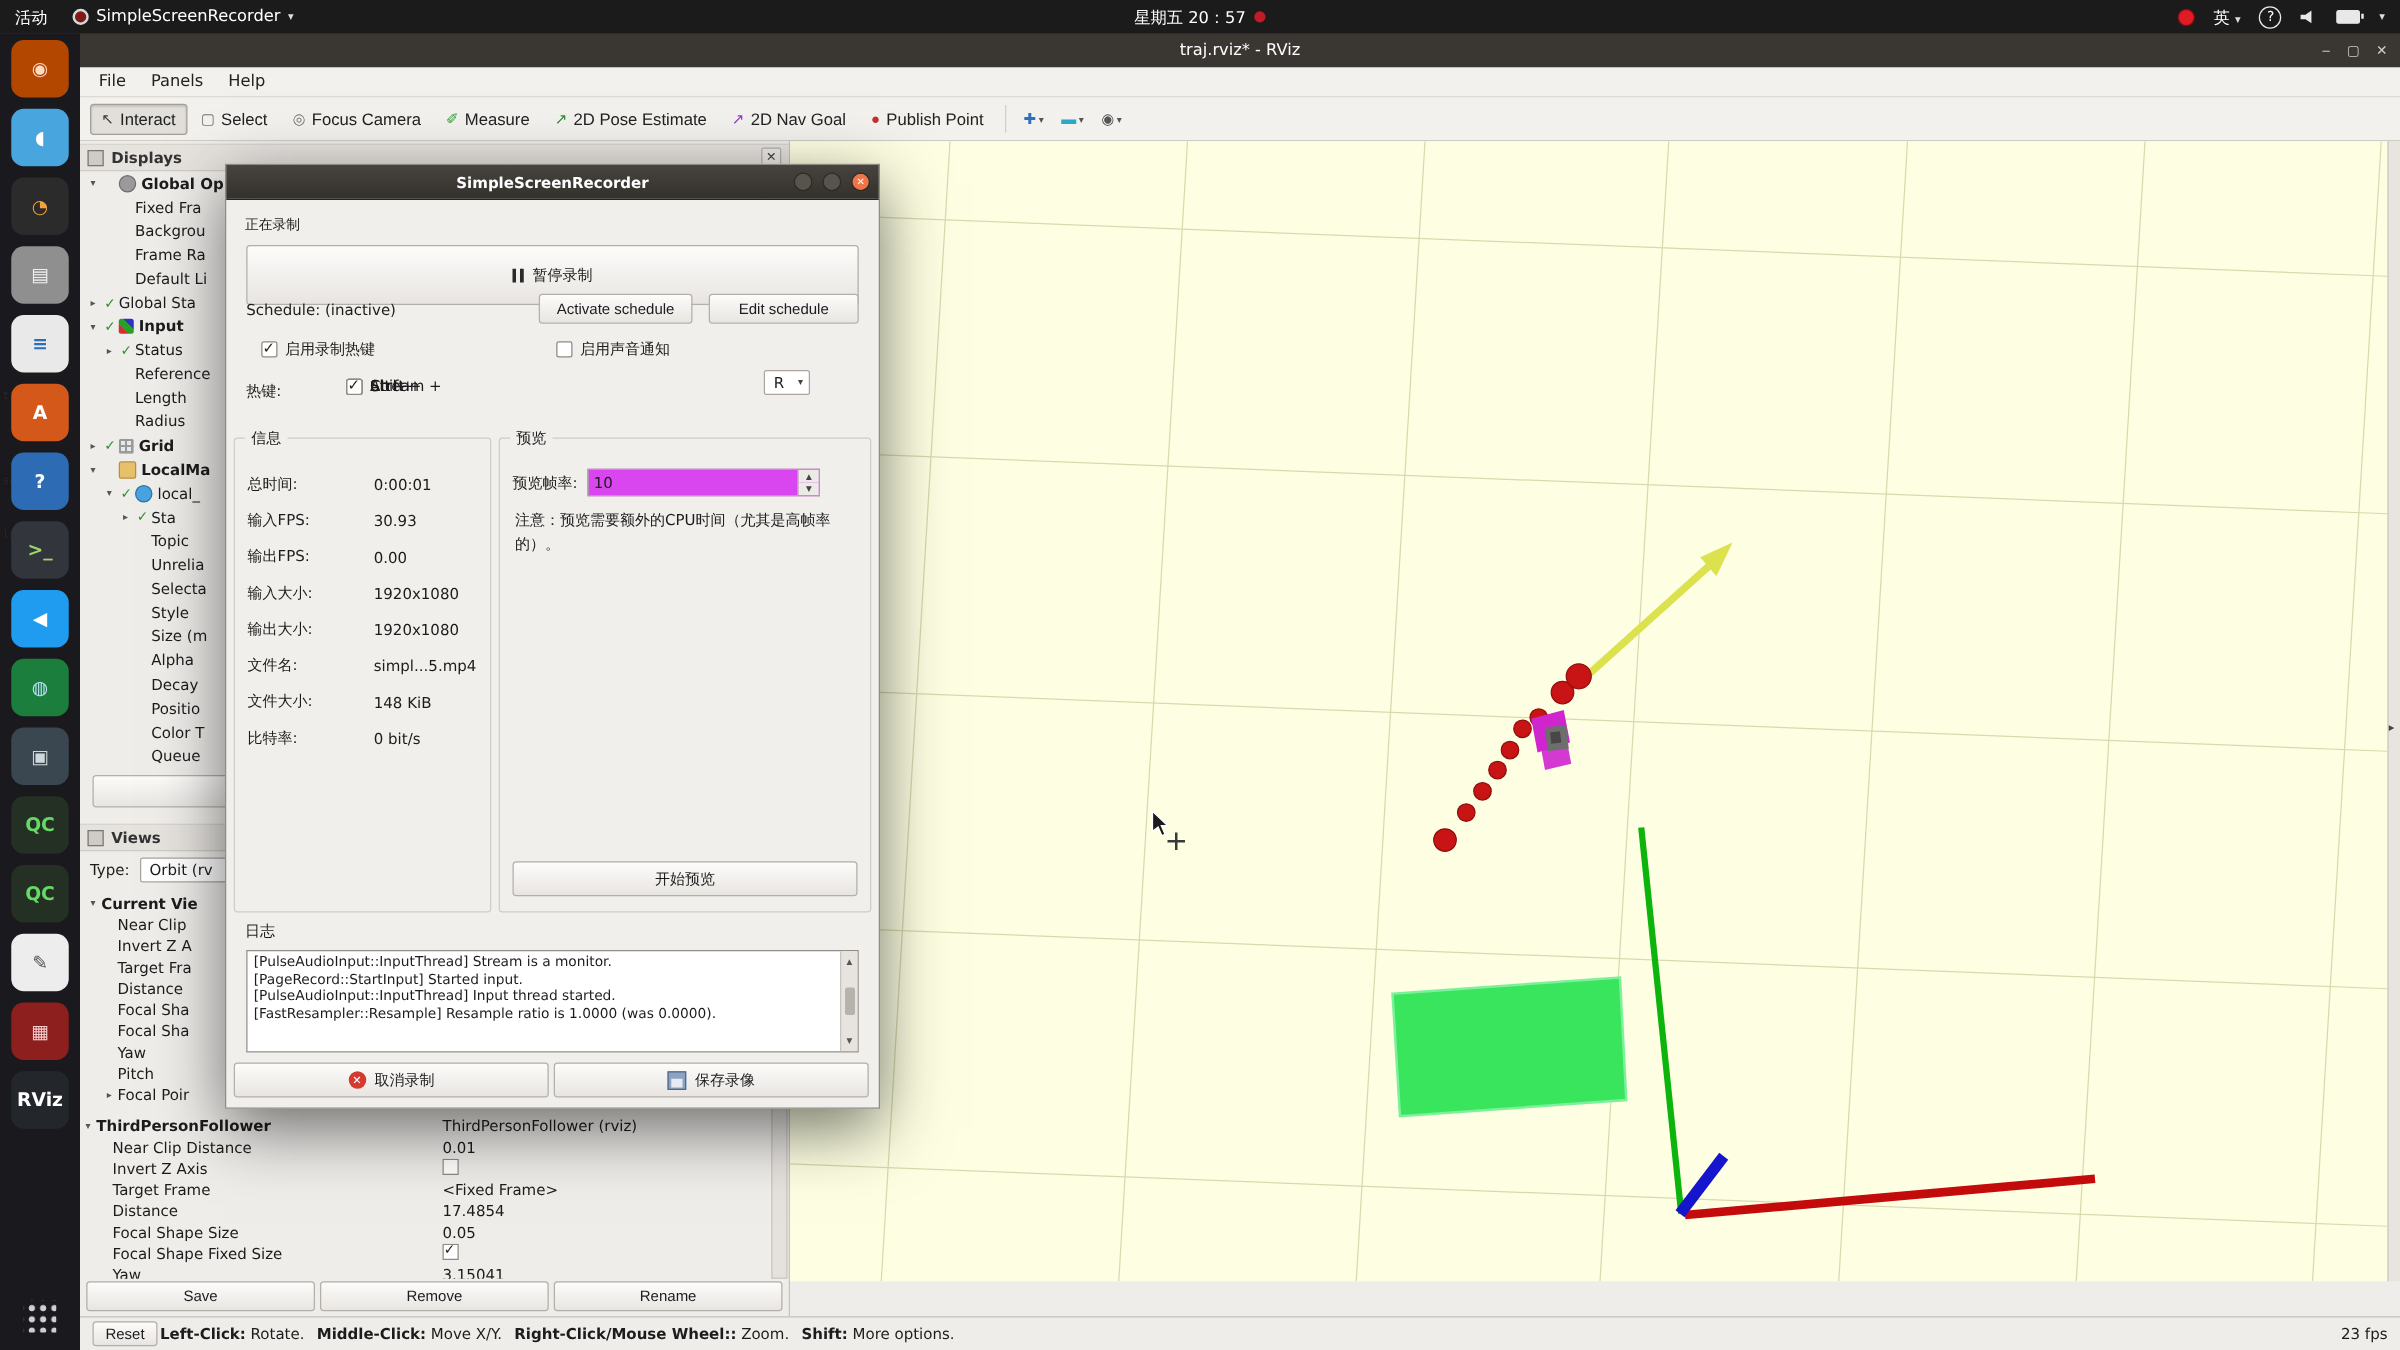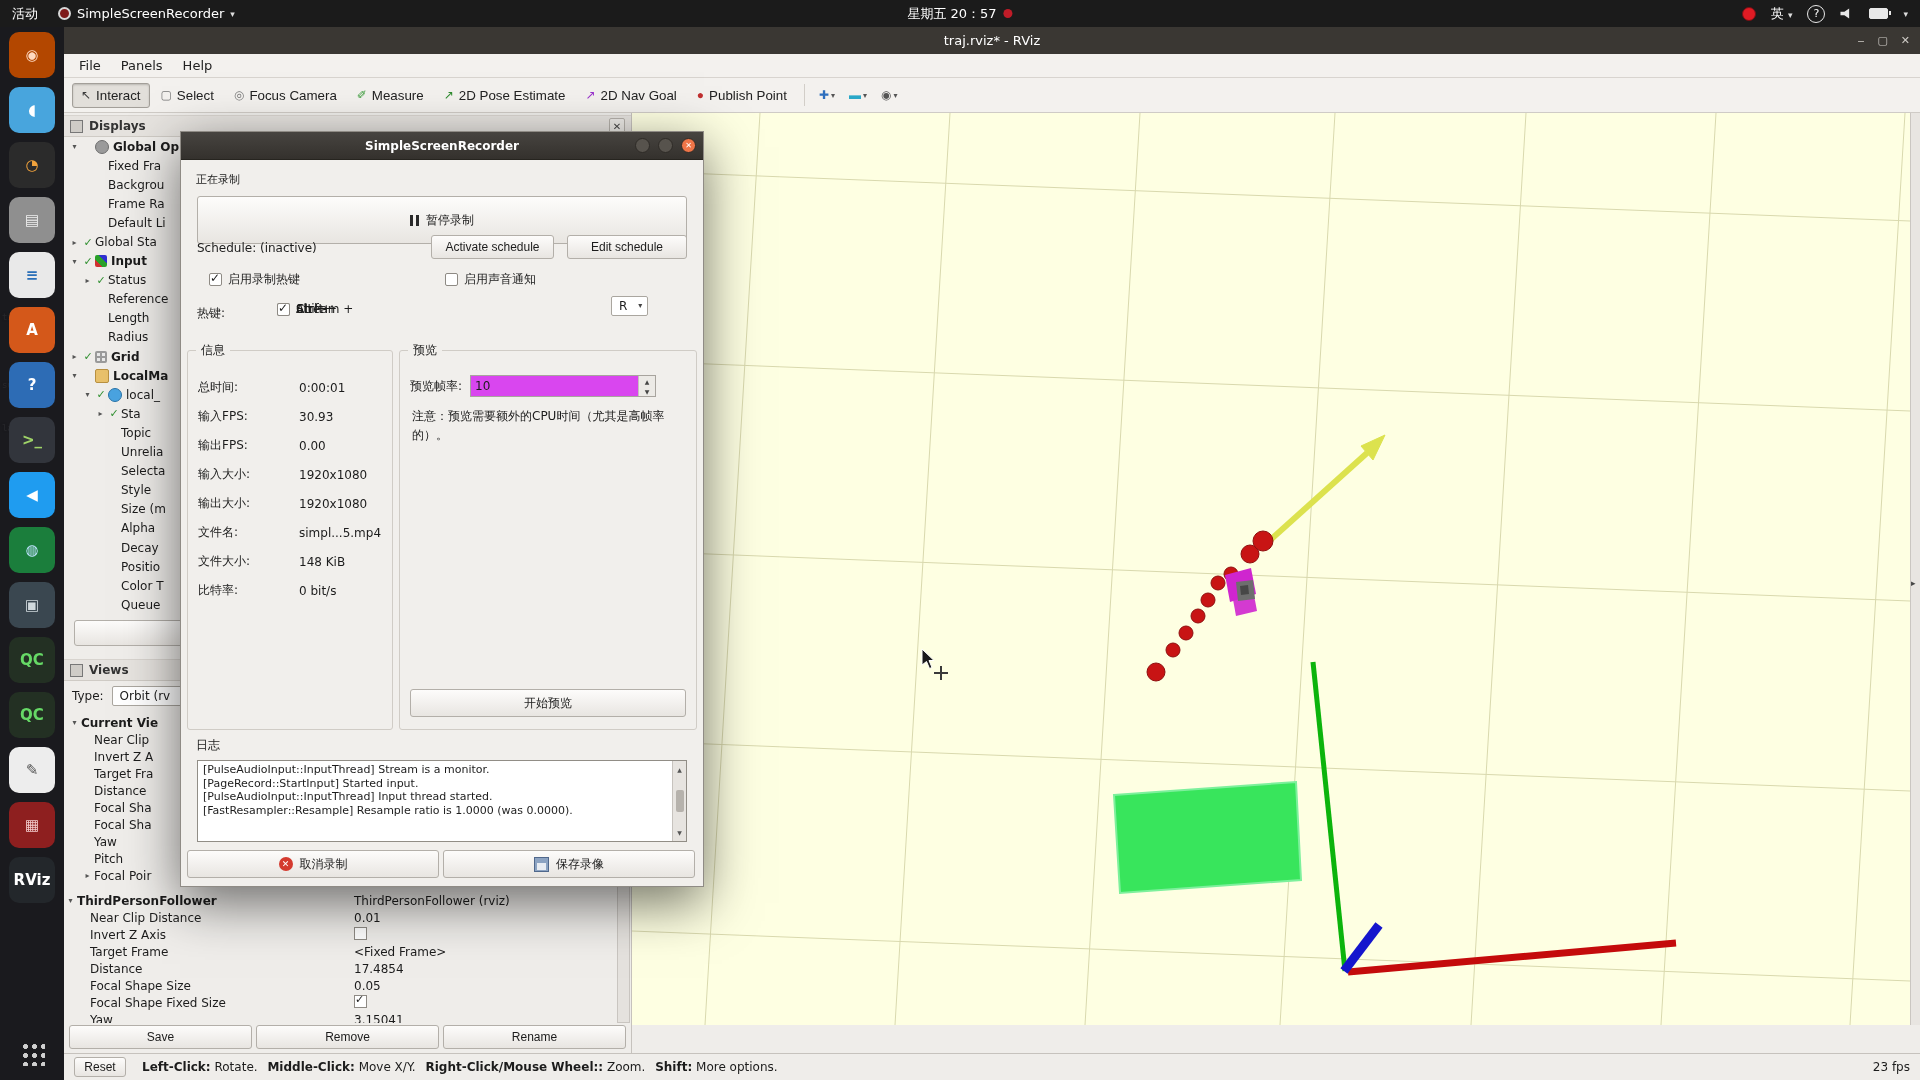--- a/index.html
+++ b/index.html
@@ -100,21 +100,21 @@
   .pcbx.on::after{content:"✓";position:absolute;left:0;top:-3px;font-size:11px;color:#1c1c1c;font-weight:bold;}
 
   .vscrollbar{position:absolute;right:1px;top:601px;width:13px;height:309px;background:#e5e2de;border:1px solid #c9c5c0;
     box-sizing:border-box;}
   .vthumb{position:absolute;left:1px;right:1px;top:42px;height:120px;background:#bab6b0;border-radius:2px;}
 
   #panel-buttons{position:absolute;top:912px;left:5px;width:557px;height:24px;display:flex;gap:4px;}
   #panel-buttons .qbtn{flex:1;}
 
   #statusbar{position:absolute;left:0;top:1026px;width:1856px;height:27px;background:#efedea;border-top:1px solid #c6c2bd;
-    display:flex;align-items:center;font-size:12px;gap:16px;padding:0 10px;box-sizing:border-box;color:#1c1c1c;}
+    display:flex;align-items:center;font-size:12px;gap:2px;padding:0 10px;box-sizing:border-box;color:#1c1c1c;}
   #reset-btn{width:52px;height:20px;}
   .hint-seg{margin-right:6px;}
   #fps{margin-left:auto;}
 
   
   #vp-svg{position:absolute;left:0;top:0;}
   .grid-line{stroke:var(--grid-line,#d9d9ae);stroke-width:1;}
   .dot{fill:var(--traj-red,#c81414);stroke:#8f0f0f;stroke-width:1;}
   .arrow{stroke:var(--arrow-yellow,#dce24e);fill:var(--arrow-yellow,#dce24e);}
   .mgta{fill:var(--marker-magenta,#cf25cf);}

